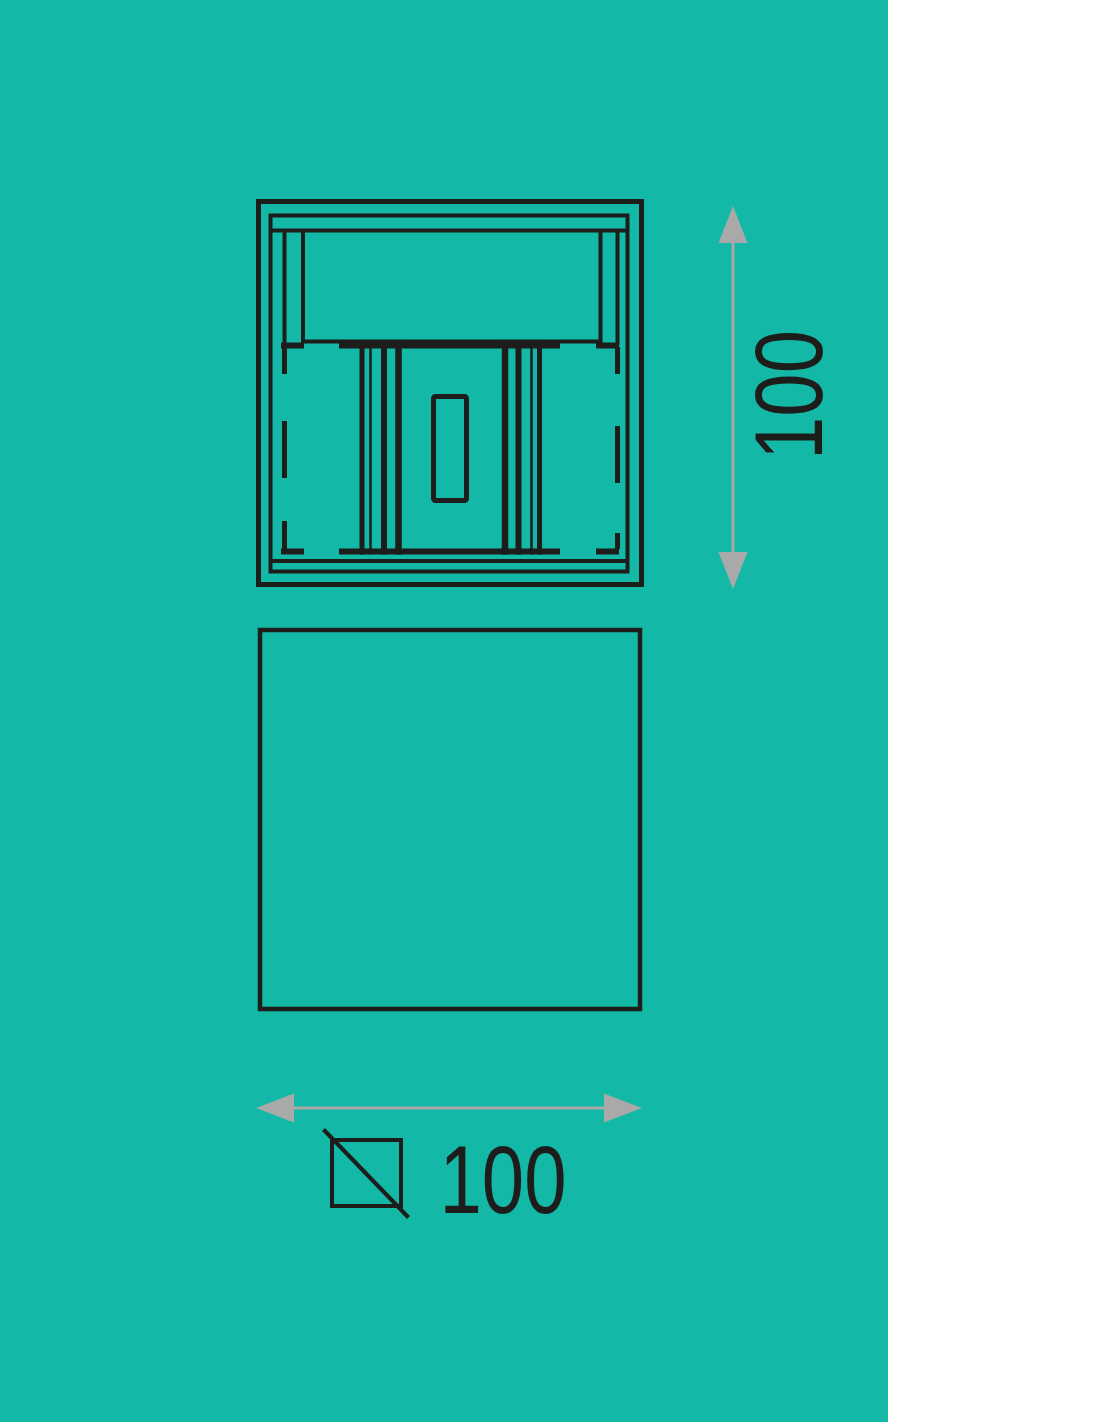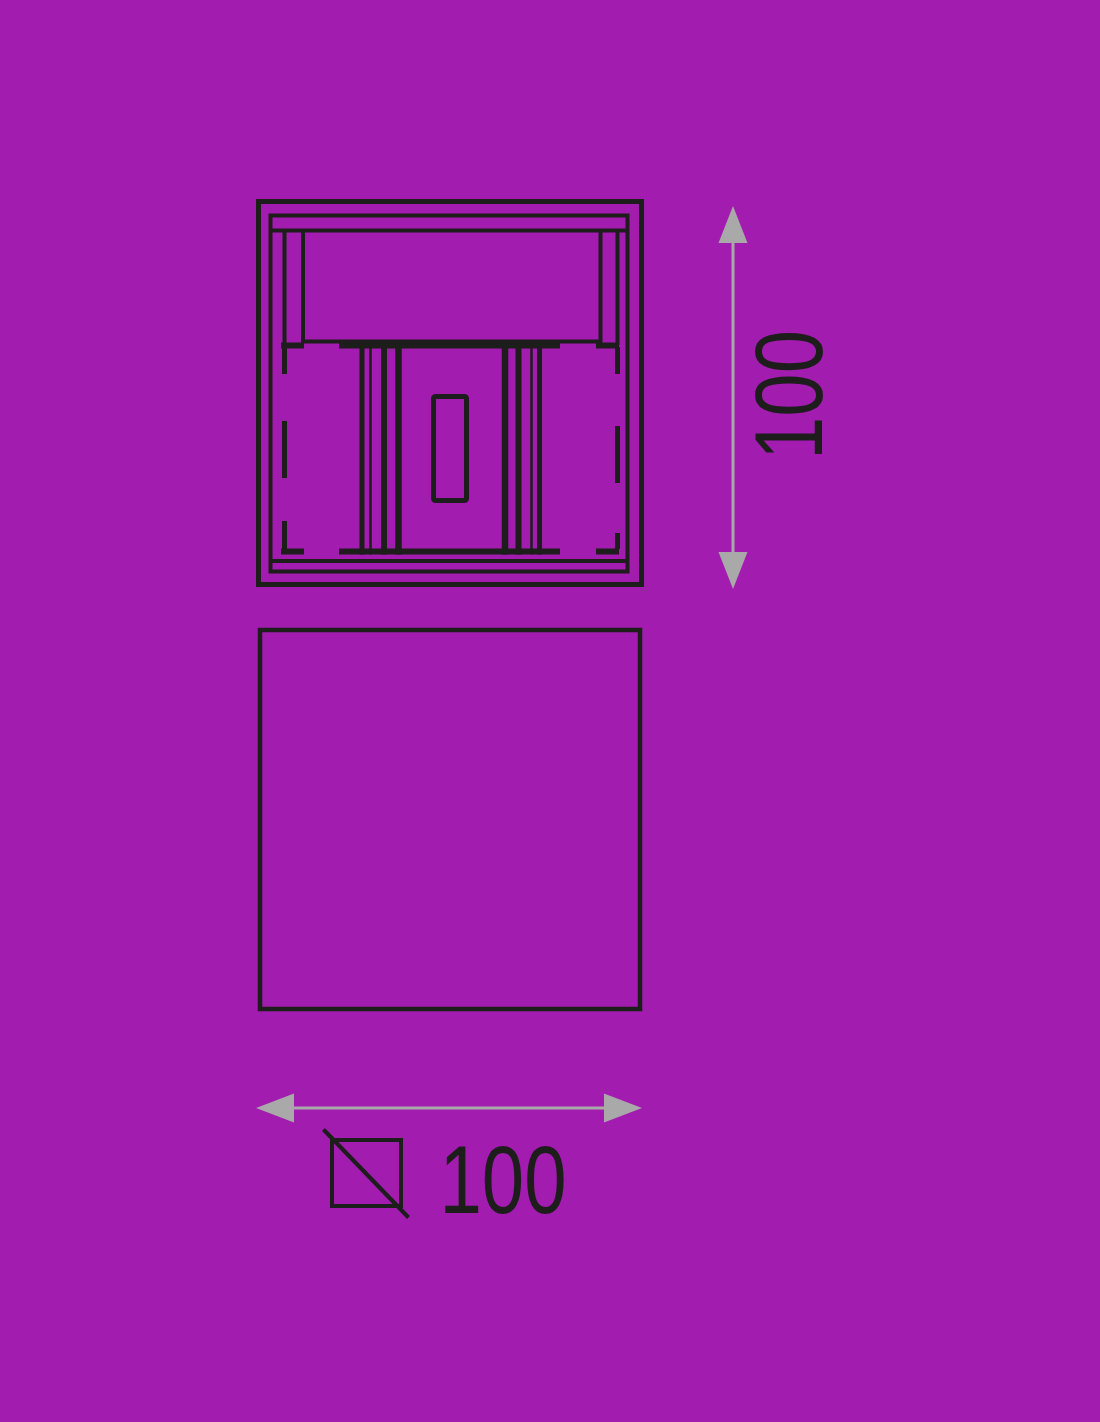--- a/index.html
+++ b/index.html
@@ -2,23 +2,23 @@
 <html><head>
 <meta charset="utf-8">
 <style>
   html, body {
     margin: 0;
     padding: 0;
     background: #ffffff;
   }
   .page {
     position: relative;
-    width: 1100px;
+    width: 888px;
     height: 1422px;
-    background: #a21caf;
+    background: #14b8a6;
     overflow: hidden;
   }
   .page svg {
     position: absolute;
     left: 0;
     top: 0;
     width: 1100px;
     height: 1422px;
     display: block;
   }

